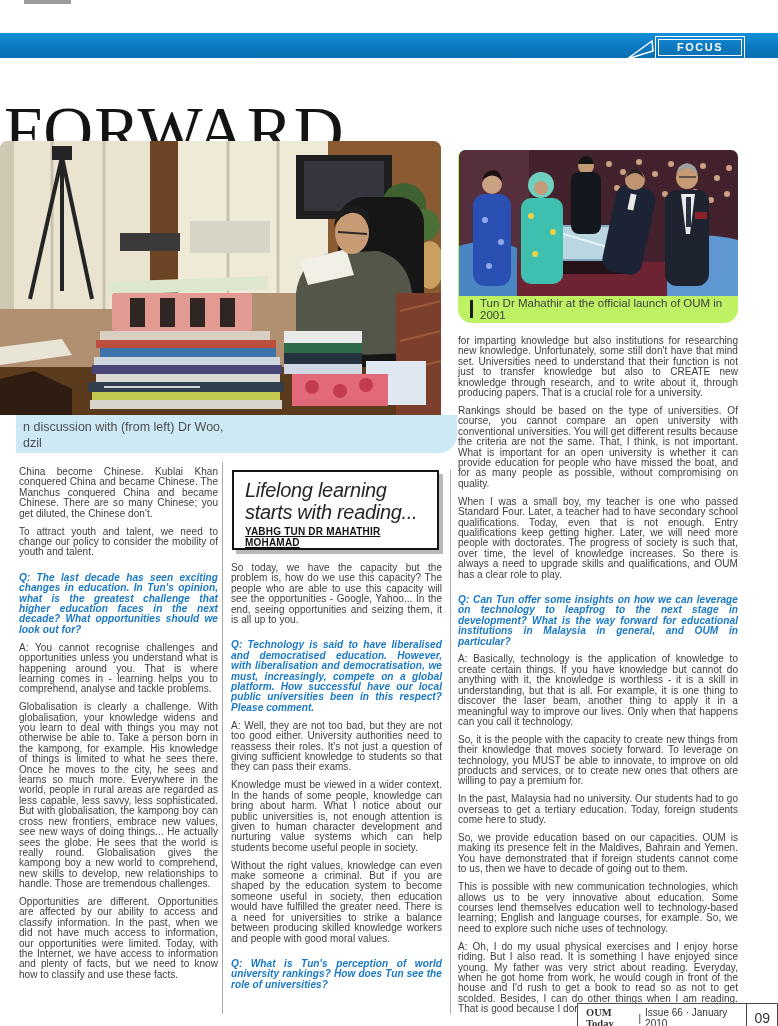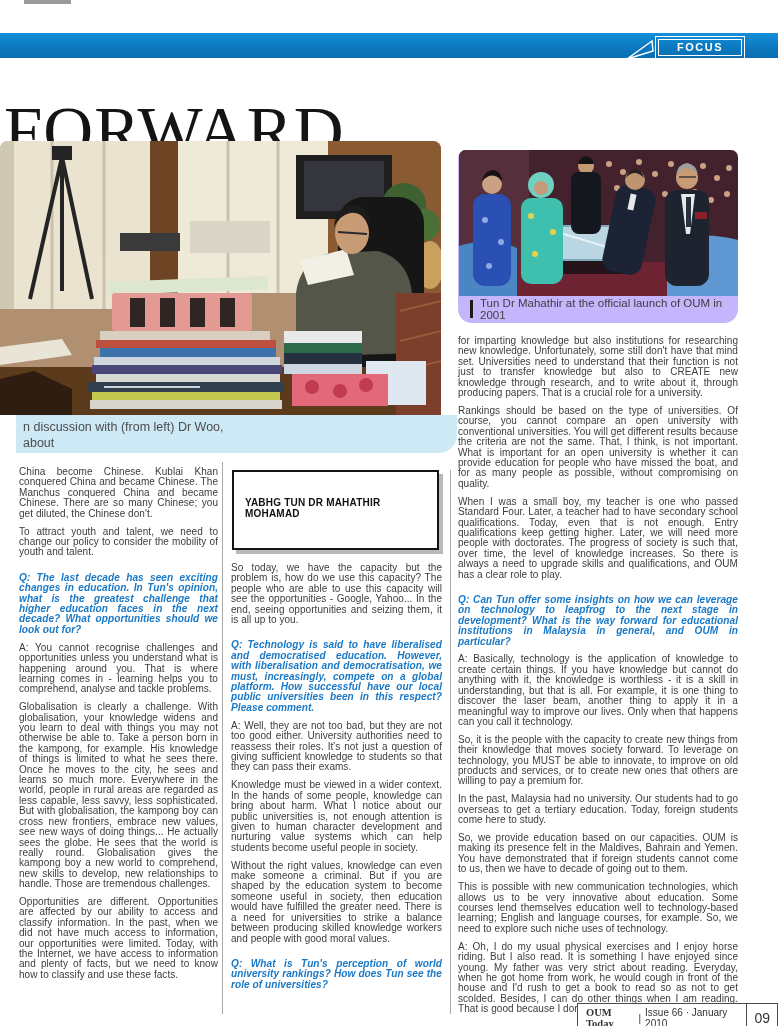--- a/index.html
+++ b/index.html
@@ -20,21 +20,21 @@
 
   
   .photo-left{position:absolute;left:0;top:141px;width:441px;height:274px;border-radius:8px 8px 0 0;overflow:hidden;}
   .photo-left svg{display:block;width:100%;height:100%;}
   .caption-left{position:absolute;left:16px;top:415px;width:441px;height:38px;background:#cde9f6;
                 border-radius:0 0 18px 0;box-sizing:border-box;padding:5px 10px 0 7px;
                 font-size:12.5px;line-height:1.25;color:#4c4c4c;}
 
   
   .photo-right-block{position:absolute;left:458px;top:150px;width:280px;height:173px;
-                     background:#c4b5fd;border-radius:8px 8px 14px 14px;}
+                     background:#bef264;border-radius:8px 8px 14px 14px;}
   .photo-right{width:279px;height:146px;margin:0 auto;border-radius:7px 7px 0 0;overflow:hidden;}
   .photo-right svg{display:block;width:100%;height:100%;}
   .caption-right{display:flex;align-items:center;gap:7px;height:26px;padding-left:12px;
                  font-size:11.5px;color:#3f3f3f;}
   .caption-bar{width:3px;height:18px;background:#1c1c1c;flex:0 0 auto;}
 
   
   .col{position:absolute;text-align:justify;font-size:10px;line-height:10.4px;color:#3c3c3c;letter-spacing:0.05px;}
   .col p{margin:0 0 7.5px 0;}
   .col .question{color:#1a79c7;font-weight:bold;font-style:italic;font-size:10.1px;margin-top:15px;}
@@ -44,21 +44,21 @@
 
   .vline{position:absolute;width:1px;background:#a9a9a9;}
   .vline1{left:222px;top:462px;height:552px;}
   .vline2{left:450px;top:470px;height:544px;}
 
   
   .quote-box{position:absolute;left:232px;top:470px;width:207px;height:80px;background:#fff;
              border:2px solid #141414;box-shadow:4px 4px 0 #b9b9b9;box-sizing:border-box;
              padding:7px 8px 5px 11px;}
   .quote-text{font-style:italic;font-size:20px;line-height:22px;color:#262626;letter-spacing:-0.3px;}
-  .quote-attr{margin-top:18px;font-weight:bold;font-size:10px;color:#111;letter-spacing:0.2px;}
+  .quote-attr{margin-top:3px;font-weight:bold;font-size:10px;color:#111;letter-spacing:0.2px;text-decoration:underline;}
 
   
   .footer{position:absolute;left:577px;top:1003px;display:flex;background:#fff;border:1px solid #4a4a4a;}
   .footer-left{display:flex;align-items:center;gap:4px;padding:3px 8px;border-right:1px solid #4a4a4a;}
   .footer-journal{font-family:"Liberation Serif", serif;font-weight:bold;font-size:10.5px;color:#333;}
   .footer-sep{font-size:10px;color:#333;}
   .footer-issue{font-size:10px;color:#333;}
   .footer-page{display:flex;align-items:center;padding:2px 7px;font-size:14px;color:#333;}
 </style>
 </head>
@@ -145,21 +145,21 @@
         <rect x="366" y="220" width="60" height="44" fill="#dfe8f0"></rect>
         <rect x="292" y="233" width="96" height="32" fill="#e2697a"></rect>
         <circle cx="312" cy="246" r="7" fill="#c23b4e"></circle>
           <circle cx="340" cy="250" r="7" fill="#c23b4e"></circle>
           <circle cx="366" cy="244" r="7" fill="#c23b4e"></circle>
       </g>
     </svg>
   </div>
   <div class="caption-left">
     <div>n discussion with (from left) Dr Woo,</div>
-    <div>about</div>
+    <div>dzil</div>
   </div>
 
   <div class="photo-right-block">
     <div class="photo-right">
       <svg viewBox="0 0 279 146" preserveAspectRatio="none">
         <rect width="279" height="146" fill="#43222e"></rect>
         <rect x="0" y="0" width="70" height="146" fill="#55303c"></rect>
         <g fill="#caa183">
           <circle cx="150" cy="14" r="3"></circle>
             <circle cx="164" cy="22" r="3"></circle>
@@ -213,20 +213,21 @@
         <rect x="236" y="62" width="12" height="7" fill="#8c1f2a"></rect>
       </svg>
     </div>
     <div class="caption-right">
       <span class="caption-bar"></span>
       <span>Tun Dr Mahathir at the official launch of OUM in 2001</span>
     </div>
   </div>
 
   <div class="quote-box">
+    <div class="quote-text">Lifelong learning starts with reading...</div>
     <div class="quote-attr">YABHG TUN DR MAHATHIR MOHAMAD</div>
   </div>
 
   <div class="col col1">
       <p class="para">China become Chinese. Kublai Khan conquered China and became Chinese. The Manchus conquered China and became Chinese. There are so many Chinese; you get diluted, the Chinese don't.</p>
       <p class="para">To attract youth and talent, we need to change our policy to consider the mobility of youth and talent.</p>
       <p class="question">Q: The last decade has seen exciting changes in education. In Tun's opinion, what is the greatest challenge that higher education faces in the next decade? What opportunities should we look out for?</p>
       <p class="para">A: You cannot recognise challenges and opportunities unless you understand what is happening around you. That is where learning comes in - learning helps you to comprehend, analyse and tackle problems.</p>
       <p class="para">Globalisation is clearly a challenge. With globalisation, your knowledge widens and you learn to deal with things you may not otherwise be able to. Take a person born in the kampong, for example. His knowledge of things is limited to what he sees there. Once he moves to the city, he sees and learns so much more. Everywhere in the world, people in rural areas are regarded as less capable, less savvy, less sophisticated. But with globalisation, the kampong boy can cross new frontiers, embrace new values, see new ways of doing things... He actually sees the globe. He sees that the world is really round. Globalisation gives the kampong boy a new world to comprehend, new skills to develop, new relationships to handle. Those are tremendous challenges.</p>
       <p class="para">Opportunities are different. Opportunities are affected by our ability to access and classify information. In the past, when we did not have much access to information, our opportunities were limited. Today, with the Internet, we have access to information and plenty of facts, but we need to know how to classify and use these facts.</p>

